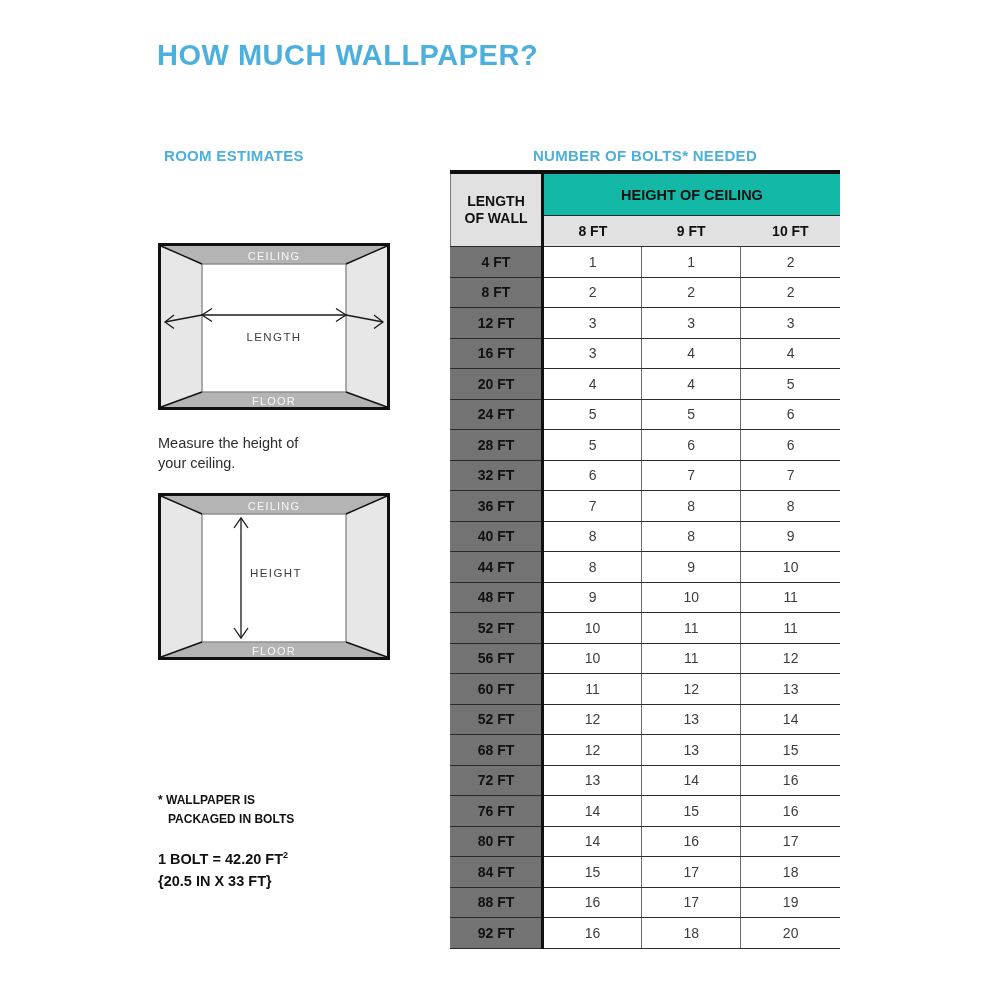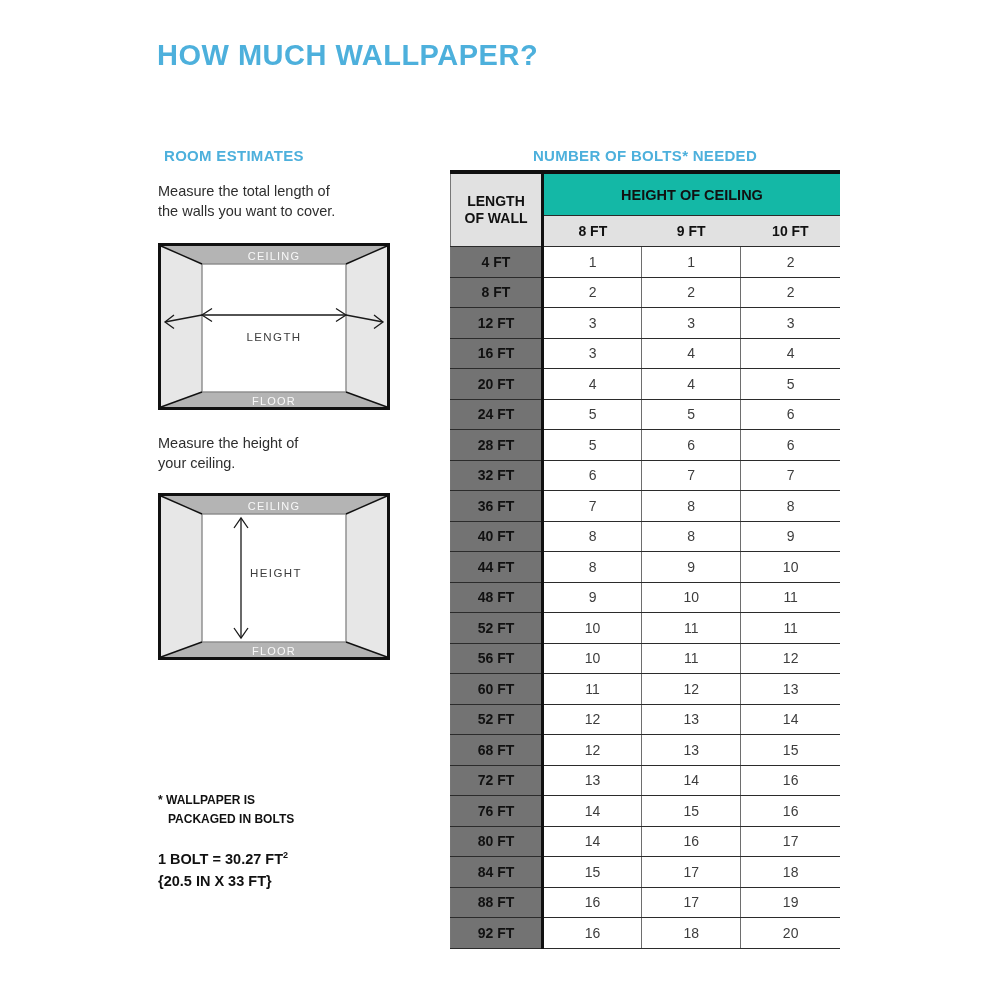--- a/index.html
+++ b/index.html
@@ -71,22 +71,20 @@
 </style>
 </head>
 <body>
 
 <div class="sheet">
 
   <div class="abs page-title">HOW MUCH WALLPAPER?</div>
 
   <div class="abs section-heading left-heading">ROOM ESTIMATES</div>
 
-  <div class="abs step-text step1">Measure the total length of
-the walls you want to cover.</div>
 
   <svg class="abs diagram diagram1" viewBox="0 0 232 167">
     <rect x="1.5" y="1.5" width="229" height="164" fill="#ffffff" stroke="#111111" stroke-width="3"></rect>
     <polygon points="3,3 229,3 188,21 44,21" fill="#b4b4b4"></polygon>
     <polygon points="3,164 229,164 188,149 44,149" fill="#b4b4b4"></polygon>
     <polygon points="3,3 44,21 44,149 3,164" fill="#e7e7e7"></polygon>
     <polygon points="229,3 188,21 188,149 229,164" fill="#e7e7e7"></polygon>
     <rect x="44" y="21" width="144" height="128" fill="#ffffff" stroke="#8a8a8a" stroke-width="1.4"></rect>
     <g stroke="#111111" stroke-width="1.4">
       <line x1="3" y1="3" x2="44" y2="21"></line>
@@ -134,21 +132,21 @@
     <text class="measure-label" x="118" y="84" text-anchor="middle">HEIGHT</text>
   </svg>
 
 
   <div class="abs footnote">
     <div class="line1">* WALLPAPER IS</div>
     <div class="line2">PACKAGED IN BOLTS</div>
   </div>
 
   <div class="abs bolt-info">
-    <div><span>1 BOLT = 30.27 FT</span><sup>2</sup></div>
+    <div><span>1 BOLT = 42.20 FT</span><sup>2</sup></div>
     <div>{20.5 IN X 33 FT}</div>
   </div>
 
   <div class="abs section-heading table-heading">NUMBER OF BOLTS* NEEDED</div>
 
   <div class="abs bolts-table-wrap">
     <table class="bolts">
       <thead>
         <tr>
           <th class="len" rowspan="2">LENGTH

